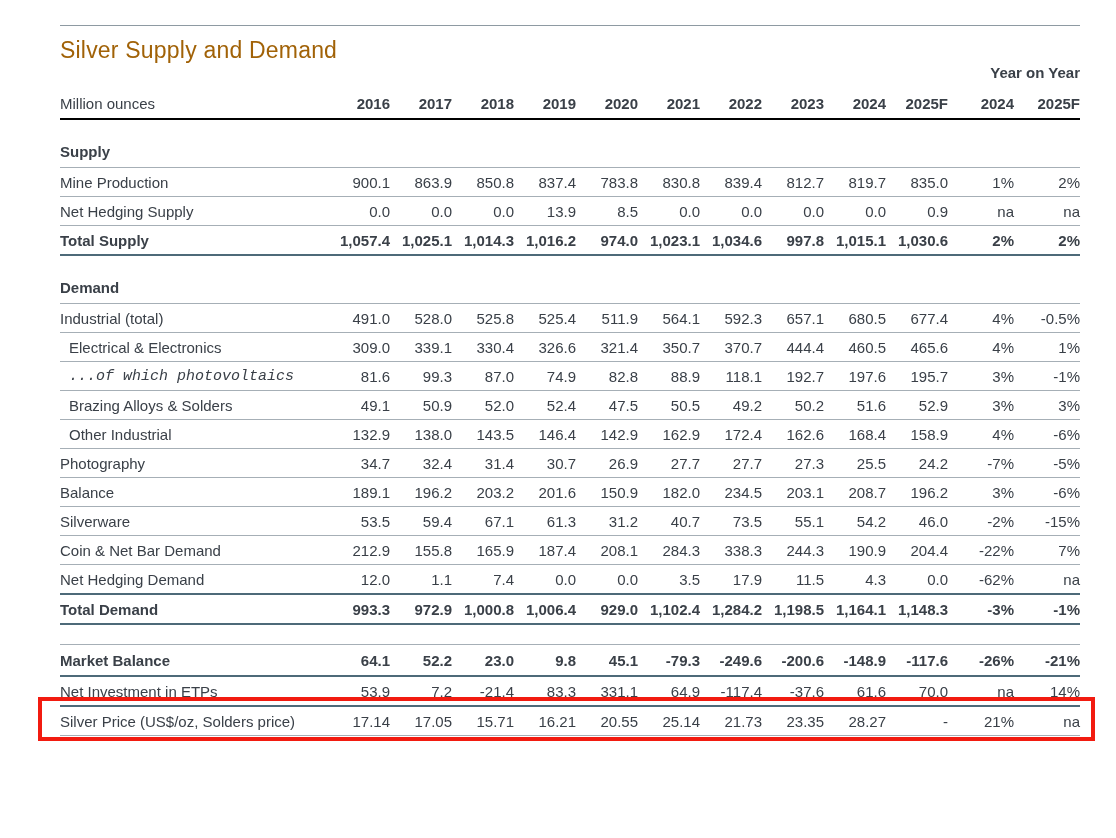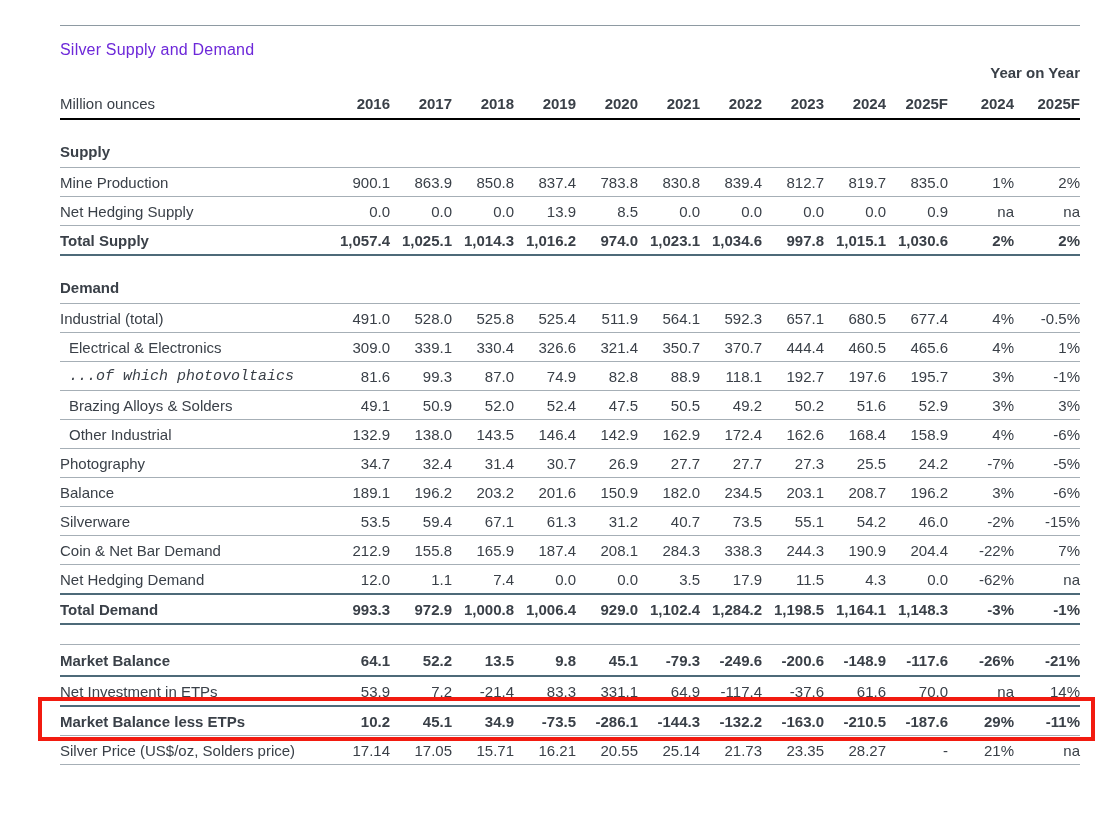--- a/index.html
+++ b/index.html
@@ -10,22 +10,22 @@
     font-family:"Liberation Sans", sans-serif;
     color:#3a4048;
     overflow:hidden;
   }
   .top-rule{
     position:absolute;left:60px;top:25px;width:1020px;height:0;
     border-top:1px solid #8e9aa2;
   }
   .title{
     margin:36px 0 0 60px;
-    font-size:16px;line-height:28px;
-    color:#6d28d9;
+    font-size:23px;line-height:28px;
+    color:#a16207;
     letter-spacing:0.2px;
   }
   .yoy-label{
     width:1020px;margin:0 0 0 60px;
     text-align:right;
     font-size:15px;font-weight:bold;line-height:18px;
   }
   table{
     border-collapse:collapse;table-layout:fixed;
     width:1020px;margin:6px 0 0 60px;
@@ -316,21 +316,21 @@
           <td class="num">-3%</td>
           <td class="num">-1%</td>
         </tr>
         <tr class="spacer-row rule-light">
           <td colspan="13"></td>
         </tr>
         <tr class="data-row rule-dark bold highlight">
           <td class="label-cell">Market Balance</td>
           <td class="num">64.1</td>
           <td class="num">52.2</td>
-          <td class="num">13.5</td>
+          <td class="num">23.0</td>
           <td class="num">9.8</td>
           <td class="num">45.1</td>
           <td class="num">-79.3</td>
           <td class="num">-249.6</td>
           <td class="num">-200.6</td>
           <td class="num">-148.9</td>
           <td class="num">-117.6</td>
           <td class="num">-26%</td>
           <td class="num">-21%</td>
         </tr>
@@ -342,35 +342,20 @@
           <td class="num">83.3</td>
           <td class="num">331.1</td>
           <td class="num">64.9</td>
           <td class="num">-117.4</td>
           <td class="num">-37.6</td>
           <td class="num">61.6</td>
           <td class="num">70.0</td>
           <td class="num">na</td>
           <td class="num">14%</td>
         </tr>
-        <tr class="data-row rule-light bold">
-          <td class="label-cell">Market Balance less ETPs</td>
-          <td class="num">10.2</td>
-          <td class="num">45.1</td>
-          <td class="num">34.9</td>
-          <td class="num">-73.5</td>
-          <td class="num">-286.1</td>
-          <td class="num">-144.3</td>
-          <td class="num">-132.2</td>
-          <td class="num">-163.0</td>
-          <td class="num">-210.5</td>
-          <td class="num">-187.6</td>
-          <td class="num">29%</td>
-          <td class="num">-11%</td>
-        </tr>
         <tr class="data-row rule-light">
           <td class="label-cell">Silver Price (US$/oz, Solders price)</td>
           <td class="num">17.14</td>
           <td class="num">17.05</td>
           <td class="num">15.71</td>
           <td class="num">16.21</td>
           <td class="num">20.55</td>
           <td class="num">25.14</td>
           <td class="num">21.73</td>
           <td class="num">23.35</td>

